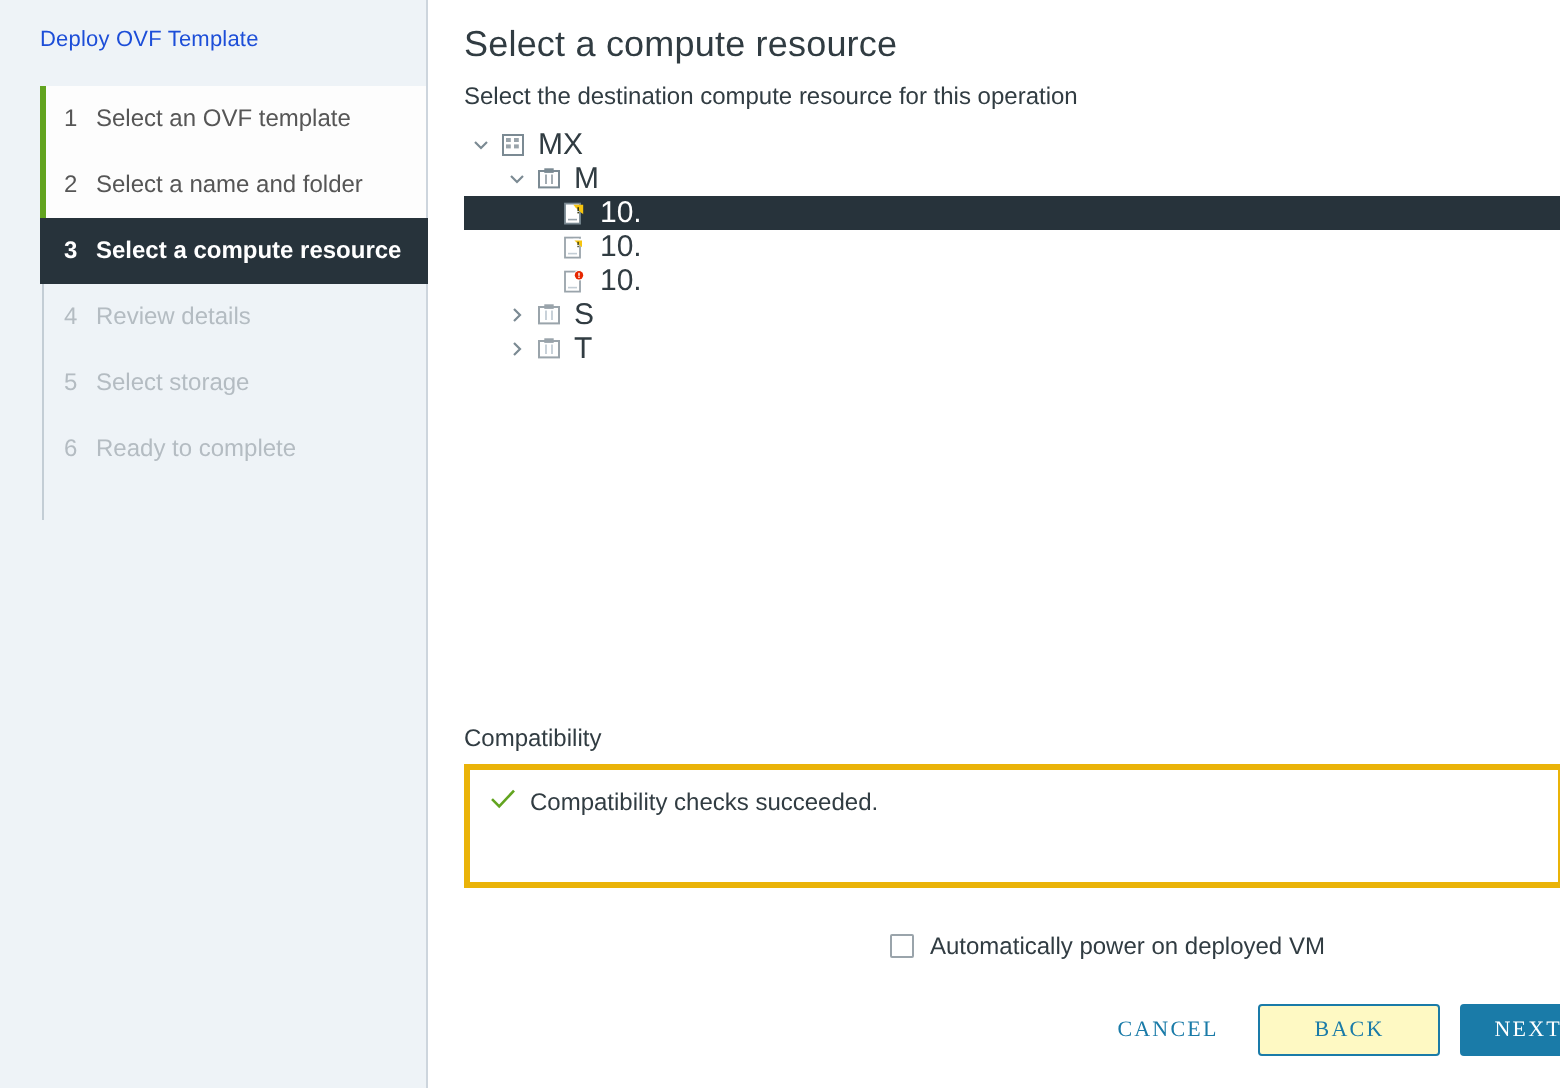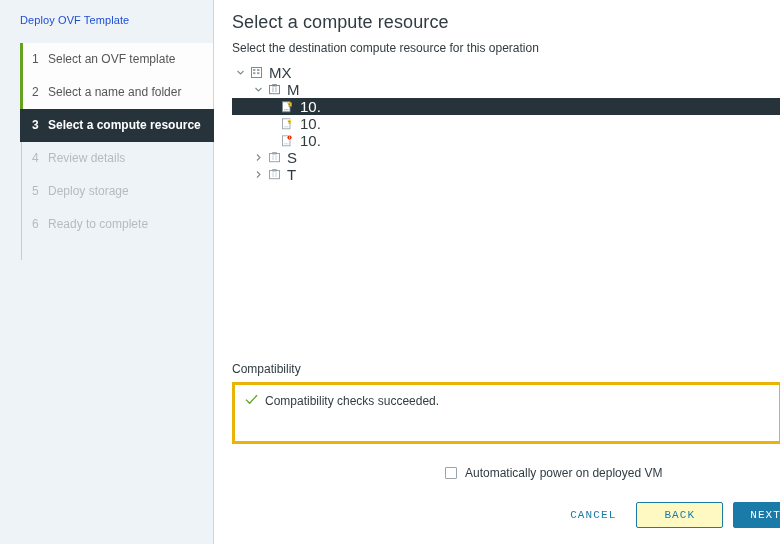--- a/index.html
+++ b/index.html
@@ -257,21 +257,21 @@
   
   .footer {
     position: absolute;
     right: 15px;
     bottom: 16px;
     display: flex;
     align-items: center;
     gap: 10px;
   }
   .btn {
-    font-family: Liberation Mono, monospace;
+    font-family: Liberation Serif, serif;
     font-size: 11px;
     letter-spacing: 1.1px;
     cursor: pointer;
     box-sizing: border-box;
   }
   .btn-link {
     background: transparent;
     border: none;
     color: #1a7ba8;
     padding: 6px 10px;
@@ -318,21 +318,21 @@
       <div class="step active">
         <span class="num">3</span>
         <span class="label">Select a compute resource</span>
       </div>
       <div class="step pending">
         <span class="num">4</span>
         <span class="label">Review details</span>
       </div>
       <div class="step pending">
         <span class="num">5</span>
-        <span class="label">Deploy storage</span>
+        <span class="label">Select storage</span>
       </div>
       <div class="step pending">
         <span class="num">6</span>
         <span class="label">Ready to complete</span>
       </div>
     </div>
   </div>
 
   <div class="content">
 

